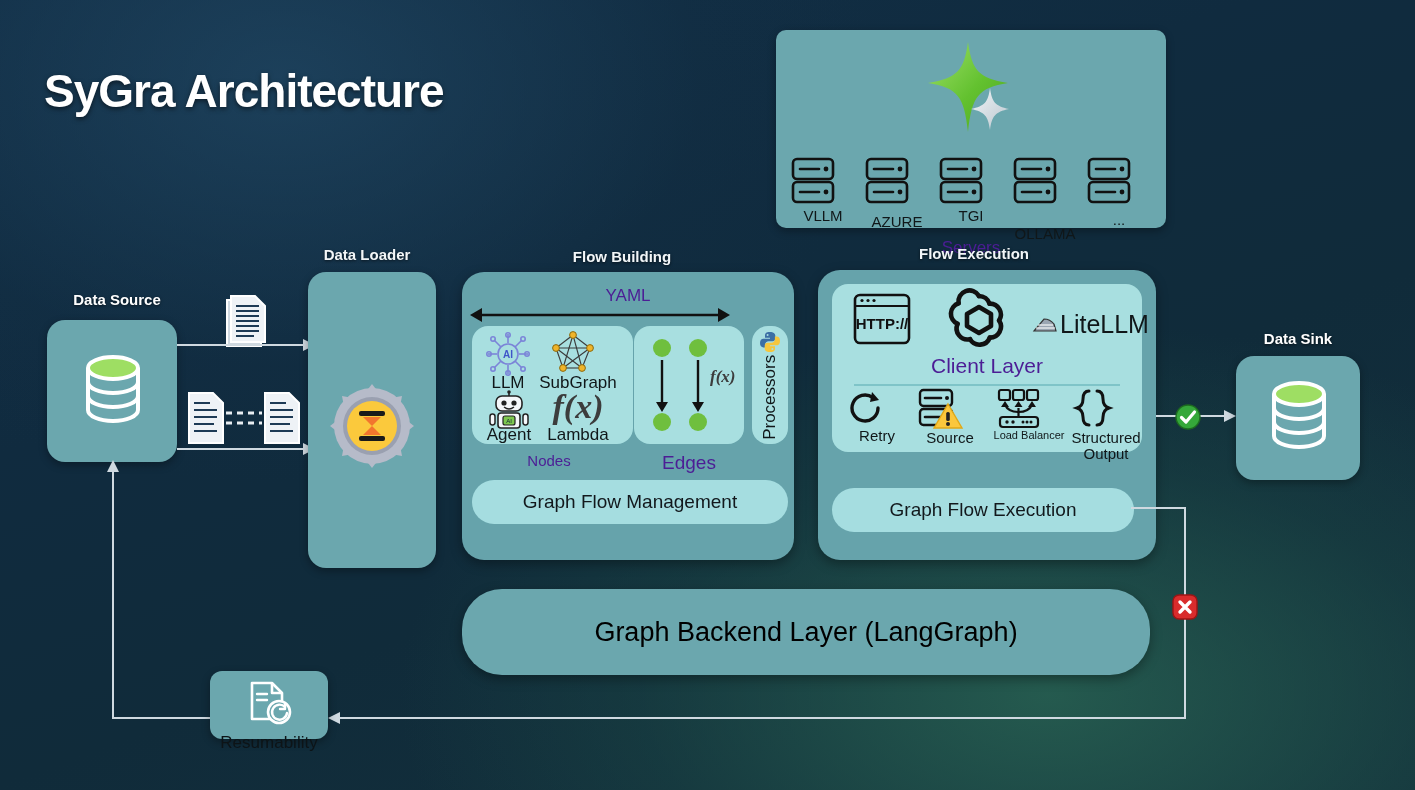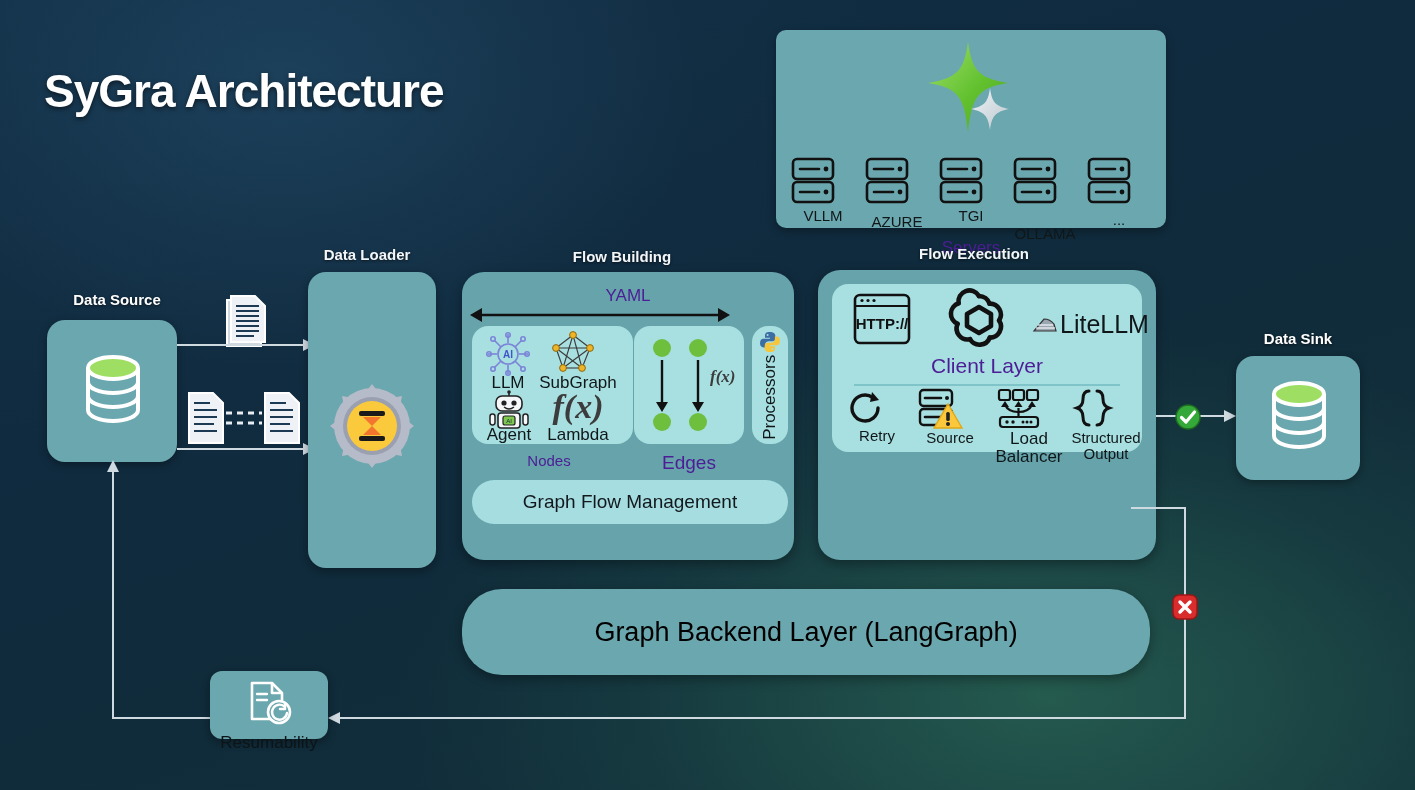--- a/index.html
+++ b/index.html
@@ -437,31 +437,34 @@
           <path d="M9 13 L13 19 L17 13 Z" fill="#111" transform="rotate(180 13 16)"></path>
           <path d="M22.5 13 L26.5 19 L30.5 13 Z" fill="#111" transform="rotate(180 26.5 16)"></path>
           <path d="M36 13 L40 19 L44 13 Z" fill="#111" transform="rotate(180 40 16)"></path>
           <rect x="8" y="29" width="38" height="10" rx="3" fill="none" stroke="#111" stroke-width="2.2"></rect>
           <circle cx="15" cy="34" r="1.7" fill="#111"></circle>
             <circle cx="21" cy="34" r="1.7" fill="#111"></circle>
           <line x1="31" y1="34" x2="31" y2="34.1" stroke="#111" stroke-width="3" stroke-linecap="round"></line>
           <line x1="35" y1="34" x2="35" y2="34.1" stroke="#111" stroke-width="3" stroke-linecap="round"></line>
           <line x1="39" y1="34" x2="39" y2="34.1" stroke="#111" stroke-width="3" stroke-linecap="round"></line>
         </svg>
-        <div class="tiny" style="font-size:17px;">Load Balancer</div>
+        <div class="tiny" style="font-size:11px;">Load Balancer</div>
       </div>
       <div class="abs" style="left:238px;top:104px;width:72px;text-align:center;">
         <svg width="46" height="42" viewBox="0 0 46 42">
           <path d="M19 3 q-6 0 -6 8 q0 7 -6 9 q6 2 6 9 q0 8 6 8" fill="none" stroke="#111" stroke-width="3" stroke-linecap="round"></path>
           <path d="M27 3 q6 0 6 8 q0 7 6 9 q-6 2 -6 9 q0 8 -6 8" fill="none" stroke="#111" stroke-width="3" stroke-linecap="round"></path>
         </svg>
         <div class="tiny" style="font-size:15px;">Structured Output</div>
       </div>
     </div>
 
+    <div class="abs bar" style="left:14px;top:218px;width:302px;height:44px;font-size:19px;">
+      <span>Graph Flow Execution</span>
+    </div>
   </div>
 
   <div class="abs" style="left:1156px;top:408px;">
     <svg width="82" height="16" viewBox="0 0 82 16">
       <line x1="0" y1="8" x2="68" y2="8" stroke="#cfd9e0" stroke-width="2"></line>
       <path d="M68 2 L80 8 L68 14 Z" fill="#cfd9e0"></path>
     </svg>
   </div>
   <div class="abs" style="left:1175px;top:404px;">
     <svg width="26" height="26" viewBox="0 0 26 26">

